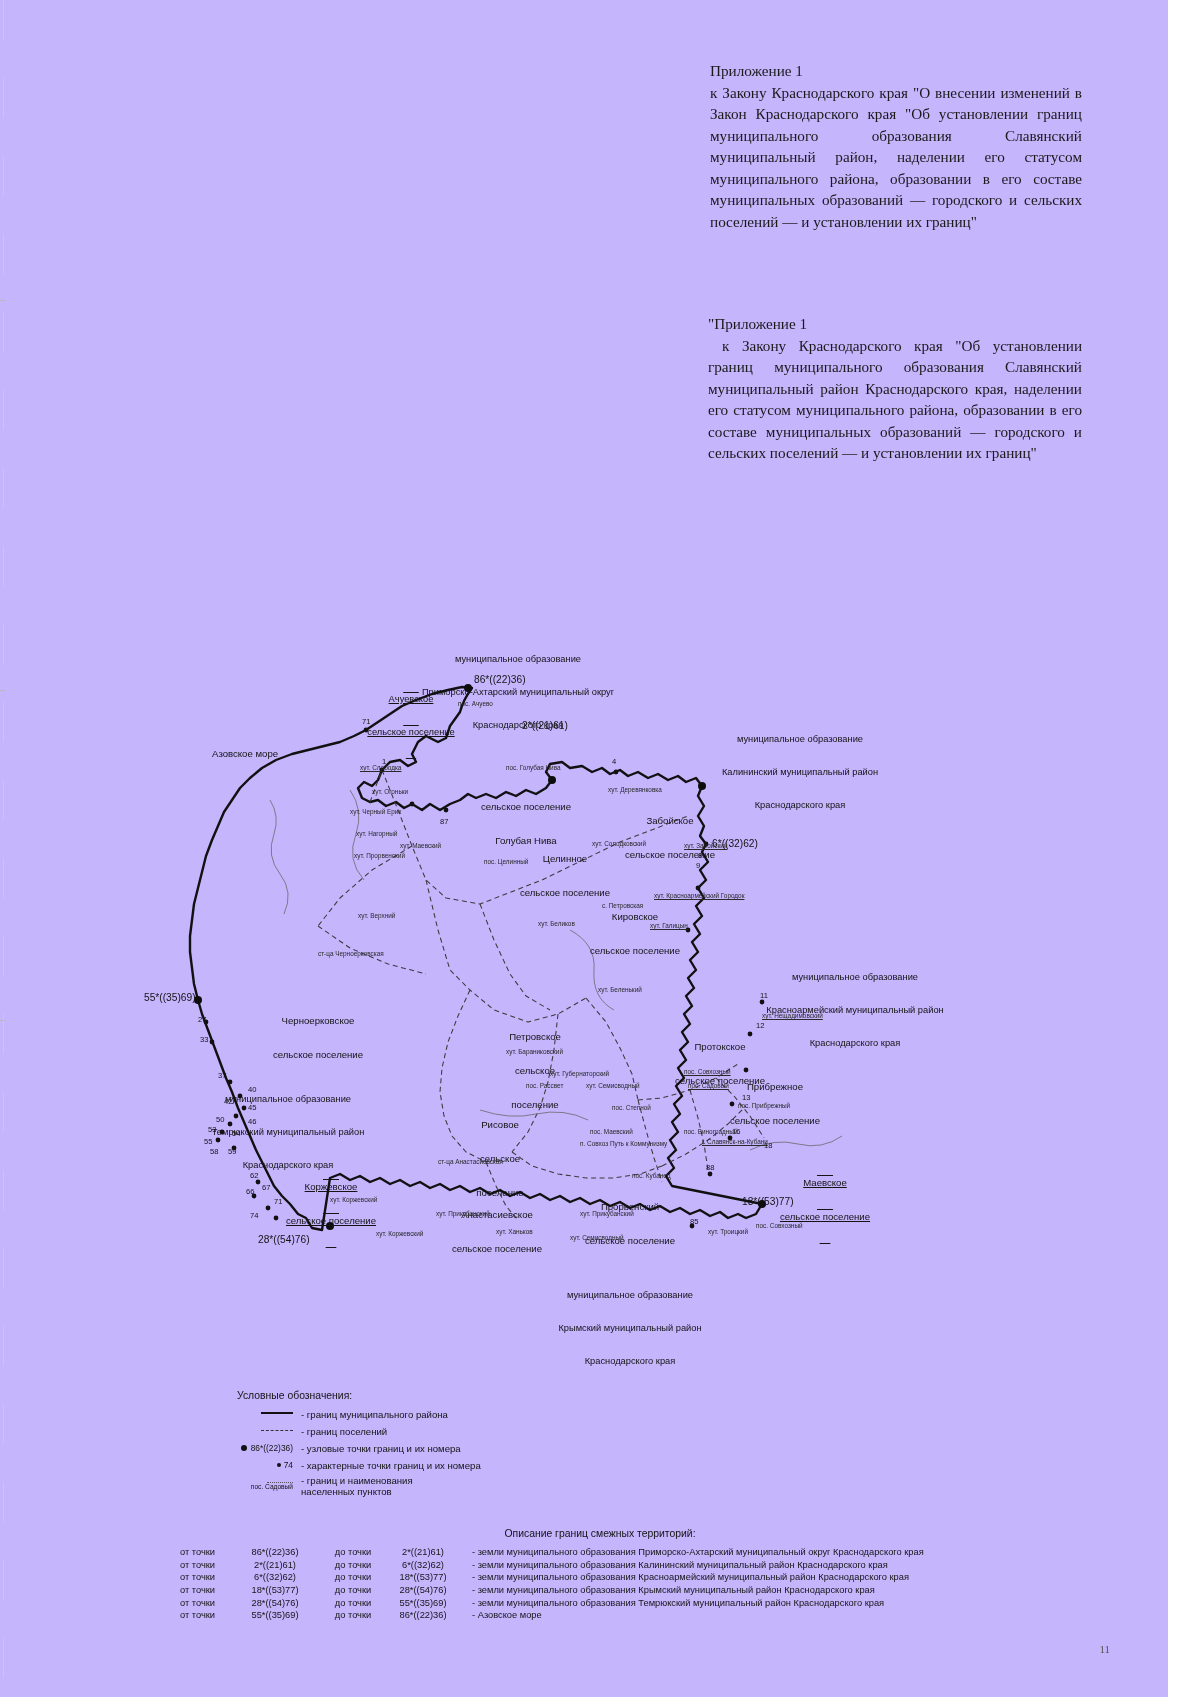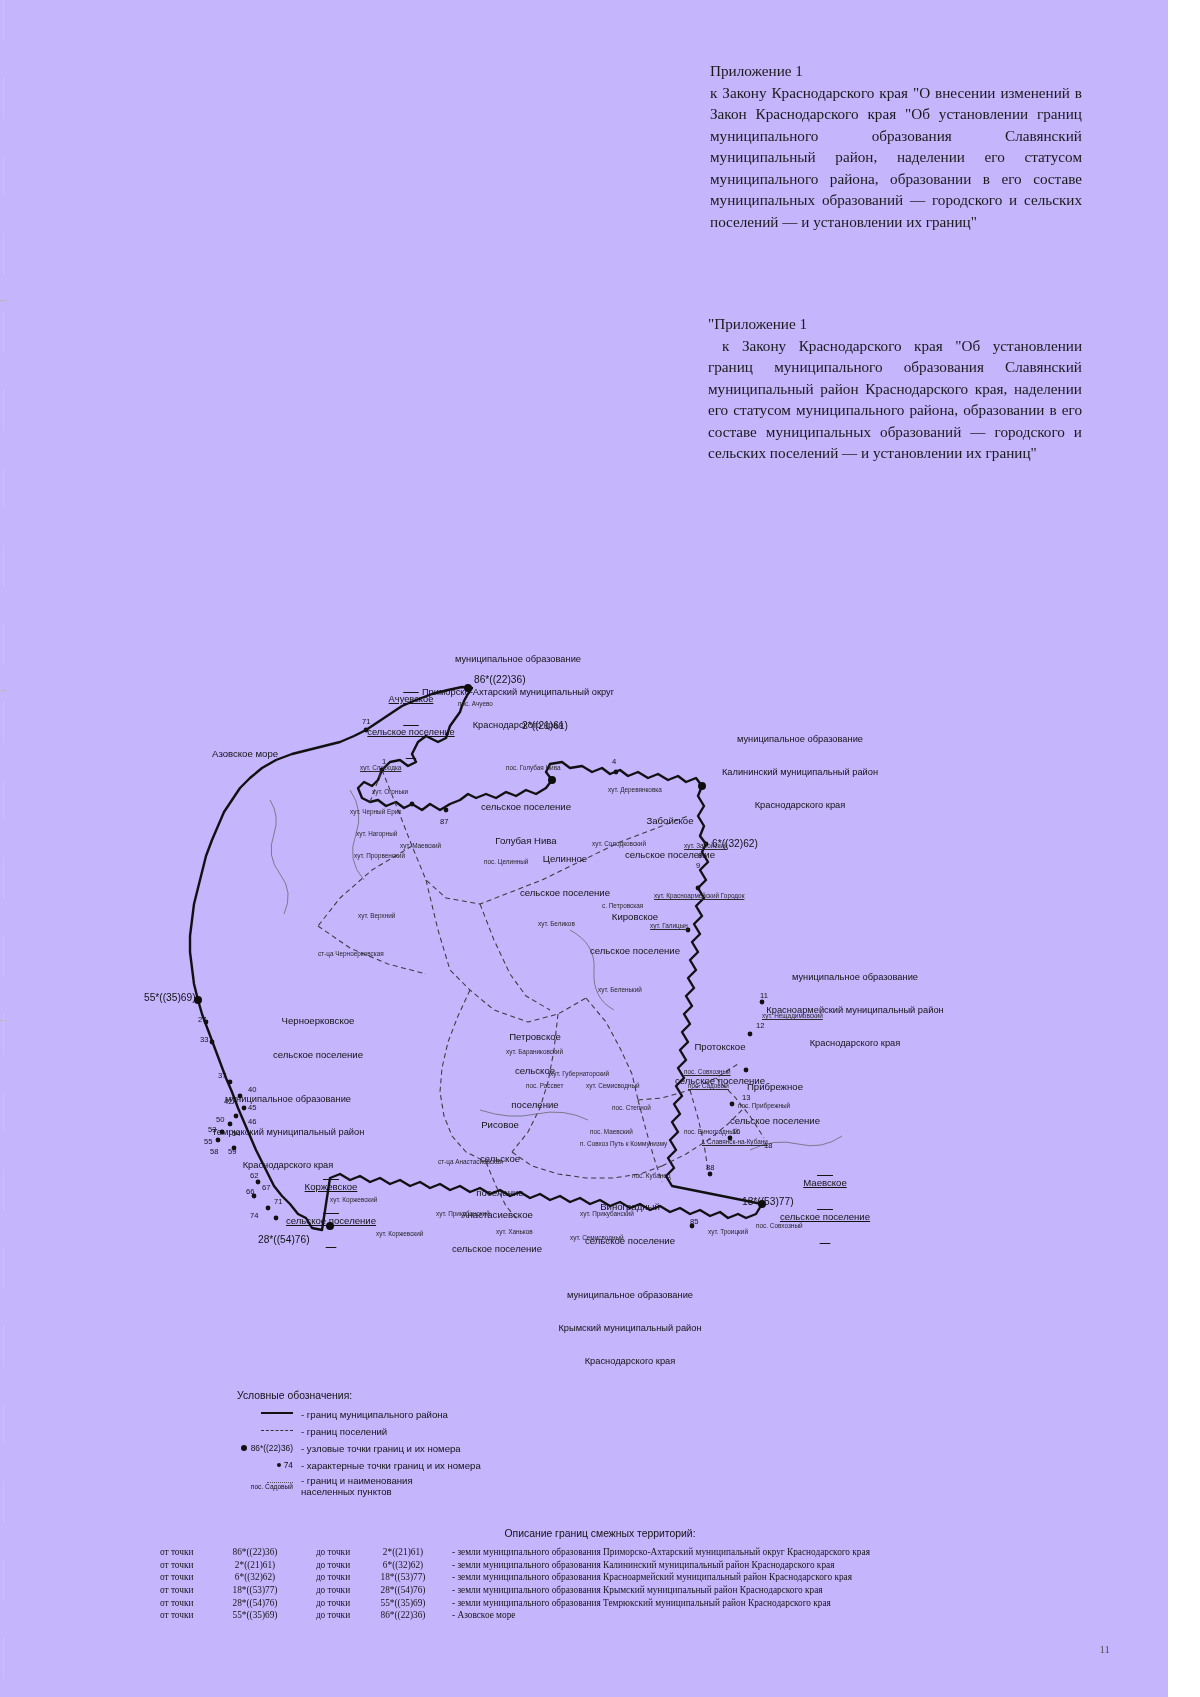--- a/index.html
+++ b/index.html
@@ -171,22 +171,22 @@
     position: absolute;
     left: 0; top: 1528px;
     width: 1200px;
     text-align: center;
     font-family: "Liberation Sans", sans-serif;
     font-size: 10.4px;
     color: #141414;
   }
   #desc-table {
     position: absolute;
-    left: 160px; top: 1546px;
-    font-family: Liberation Serif, serif;
+    left: 180px; top: 1546px;
+    font-family: Liberation Sans, sans-serif;
     font-size: 9.3px;
     color: #161616;
     border-collapse: collapse;
   }
   #desc-table td {
     padding: 1.3px 0;
     white-space: nowrap;
     vertical-align: top;
   }
   .c-from  { width: 58px; }
@@ -451,21 +451,21 @@
       <div>Коржевское</div>
       <div>сельское поселение</div>
     </div>
 
     <div class="mlab settlement c" style="left:252px; top:556px; width:190px;">
       <div>Анастасиевское</div>
       <div>сельское поселение</div>
     </div>
 
     <div class="mlab settlement c" style="left:400px; top:548px; width:160px;">
-      <div>Виноградный</div>
+      <div>Прорвенский</div>
       <div>сельское поселение</div>
     </div>
 
     <div class="mlab settlement c underline-lab" style="left:590px; top:524px; width:170px;">
       <div>Маевское</div>
       <div>сельское поселение</div>
     </div>
 
     <div class="mlab node-id" style="left:324px; top:44px;">86*((22)36)</div>
     <div class="mlab node-id" style="left:372px; top:90px;">2*((21)61)</div>

